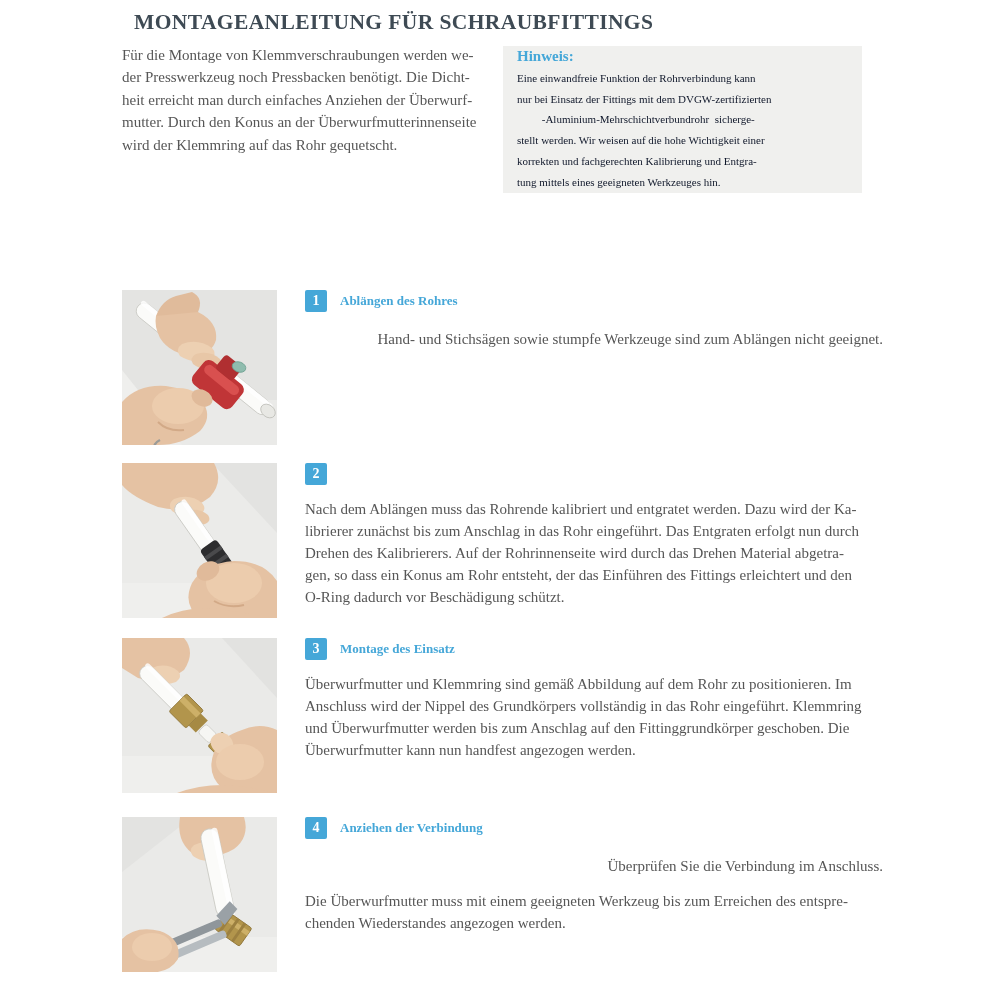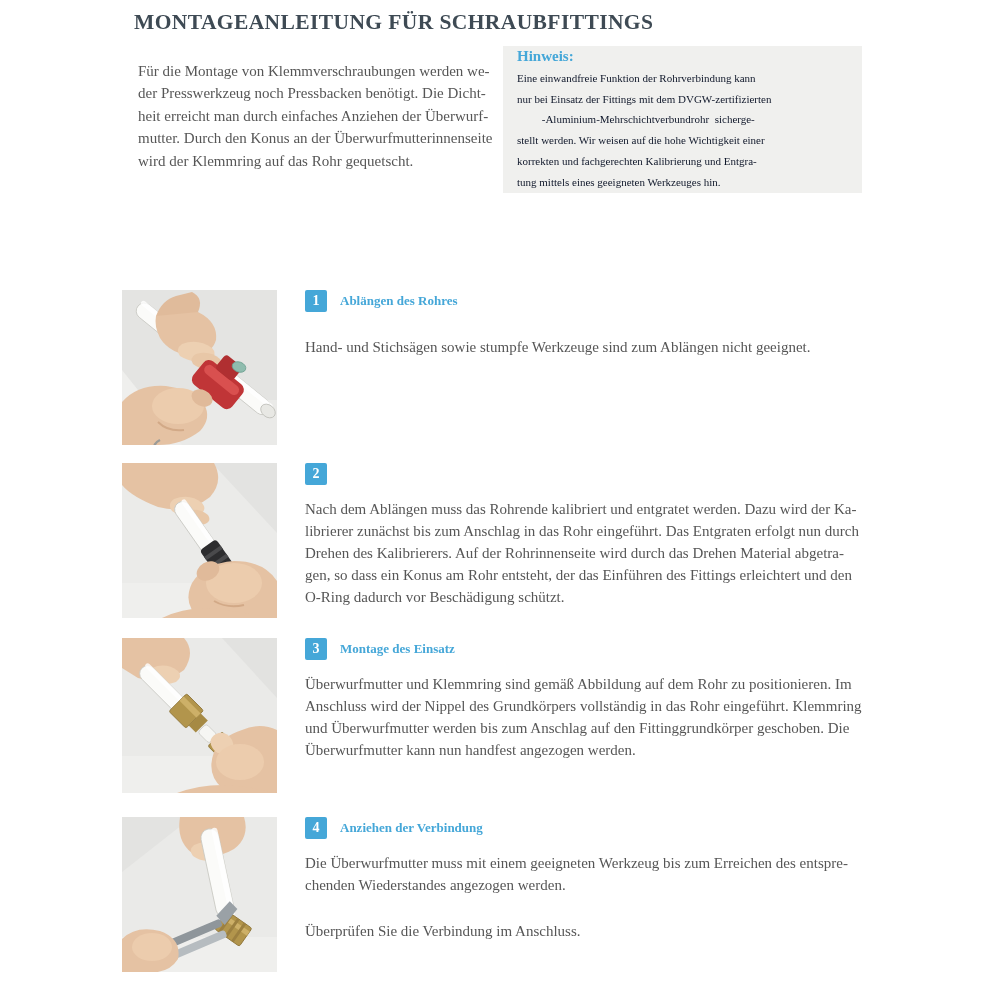--- a/index.html
+++ b/index.html
@@ -11,21 +11,21 @@
   }
   .page { position: relative; width: 1000px; height: 1000px; overflow: hidden; background: #ffffff; font-family: Liberation Serif, serif; }
 
   .page-title {
     position: absolute; left: 134px; top: 10px; margin: 0;
     font-size: 21.5px; font-weight: bold; letter-spacing: 0.4px;
     color: #3e4a54;
   }
 
   .intro {
-    position: absolute; left: 122px; top: 44px; width: 384px; margin: 16px;
+    position: absolute; left: 122px; top: 44px; width: 384px; margin: 0;
     font-size: 15px; line-height: 22.4px; color: #565656;
     white-space: pre-line;
   }
 
   .note-box {
     position: absolute; left: 503px; top: 46px; width: 359px; height: 147px;
     background: #f0f0ee; box-sizing: border-box; padding: 0 14px 0 14px;
   }
   .note-label { font-size: 15px; font-weight: bold; color: #45a7d8; line-height: 20px; margin-bottom: 2px; }
   .note-body { font-size: 11px; line-height: 20.7px; color: #0f172a; white-space: pre-line; }
@@ -45,21 +45,21 @@
     display: flex; align-items: center; justify-content: center;
     border-radius: 2px;
   }
   .step-title {
     margin: 0 0 0 13px; font-size: 13px; font-weight: bold; color: #45a7d8;
   }
   .step-text {
     margin: 13px 0 0 0; font-size: 15px; line-height: 22px; color: #565656;
     white-space: pre-line;
   }
-  .step-text.second { margin-top: 24px; }
+  .step-text.second { margin-top: 16px; text-align: right; }
 
   #step1 { top: 290px; }
   #step2 { top: 463px; }
   #step3 { top: 638px; }
   #step4 { top: 817px; }
 </style>
 </head>
 <body>
 
 <div class="page">
@@ -254,19 +254,19 @@
 
         <path d="M0,155 L0,122 Q14,108 38,114 Q60,122 56,142 Q46,158 22,155 Z" fill="#e5c2a3"></path>
         <ellipse cx="30" cy="130" rx="20" ry="14" fill="#ecccad"></ellipse>
       </svg>
     </div>
     <div class="step-content">
       <div class="step-header">
         <span class="step-num">4</span>
         <h2 class="step-title">Anziehen der Verbindung</h2>
       </div>
+      <p class="step-text second">Überprüfen Sie die Verbindung im Anschluss.</p>
       <p class="step-text">Die Überwurfmutter muss mit einem geeigneten Werkzeug bis zum Erreichen des entspre-
 chenden Wiederstandes angezogen werden.</p>
-      <p class="step-text second">Überprüfen Sie die Verbindung im Anschluss.</p>
     </div>
   </section>
 
 </div>
 
 </body></html>

